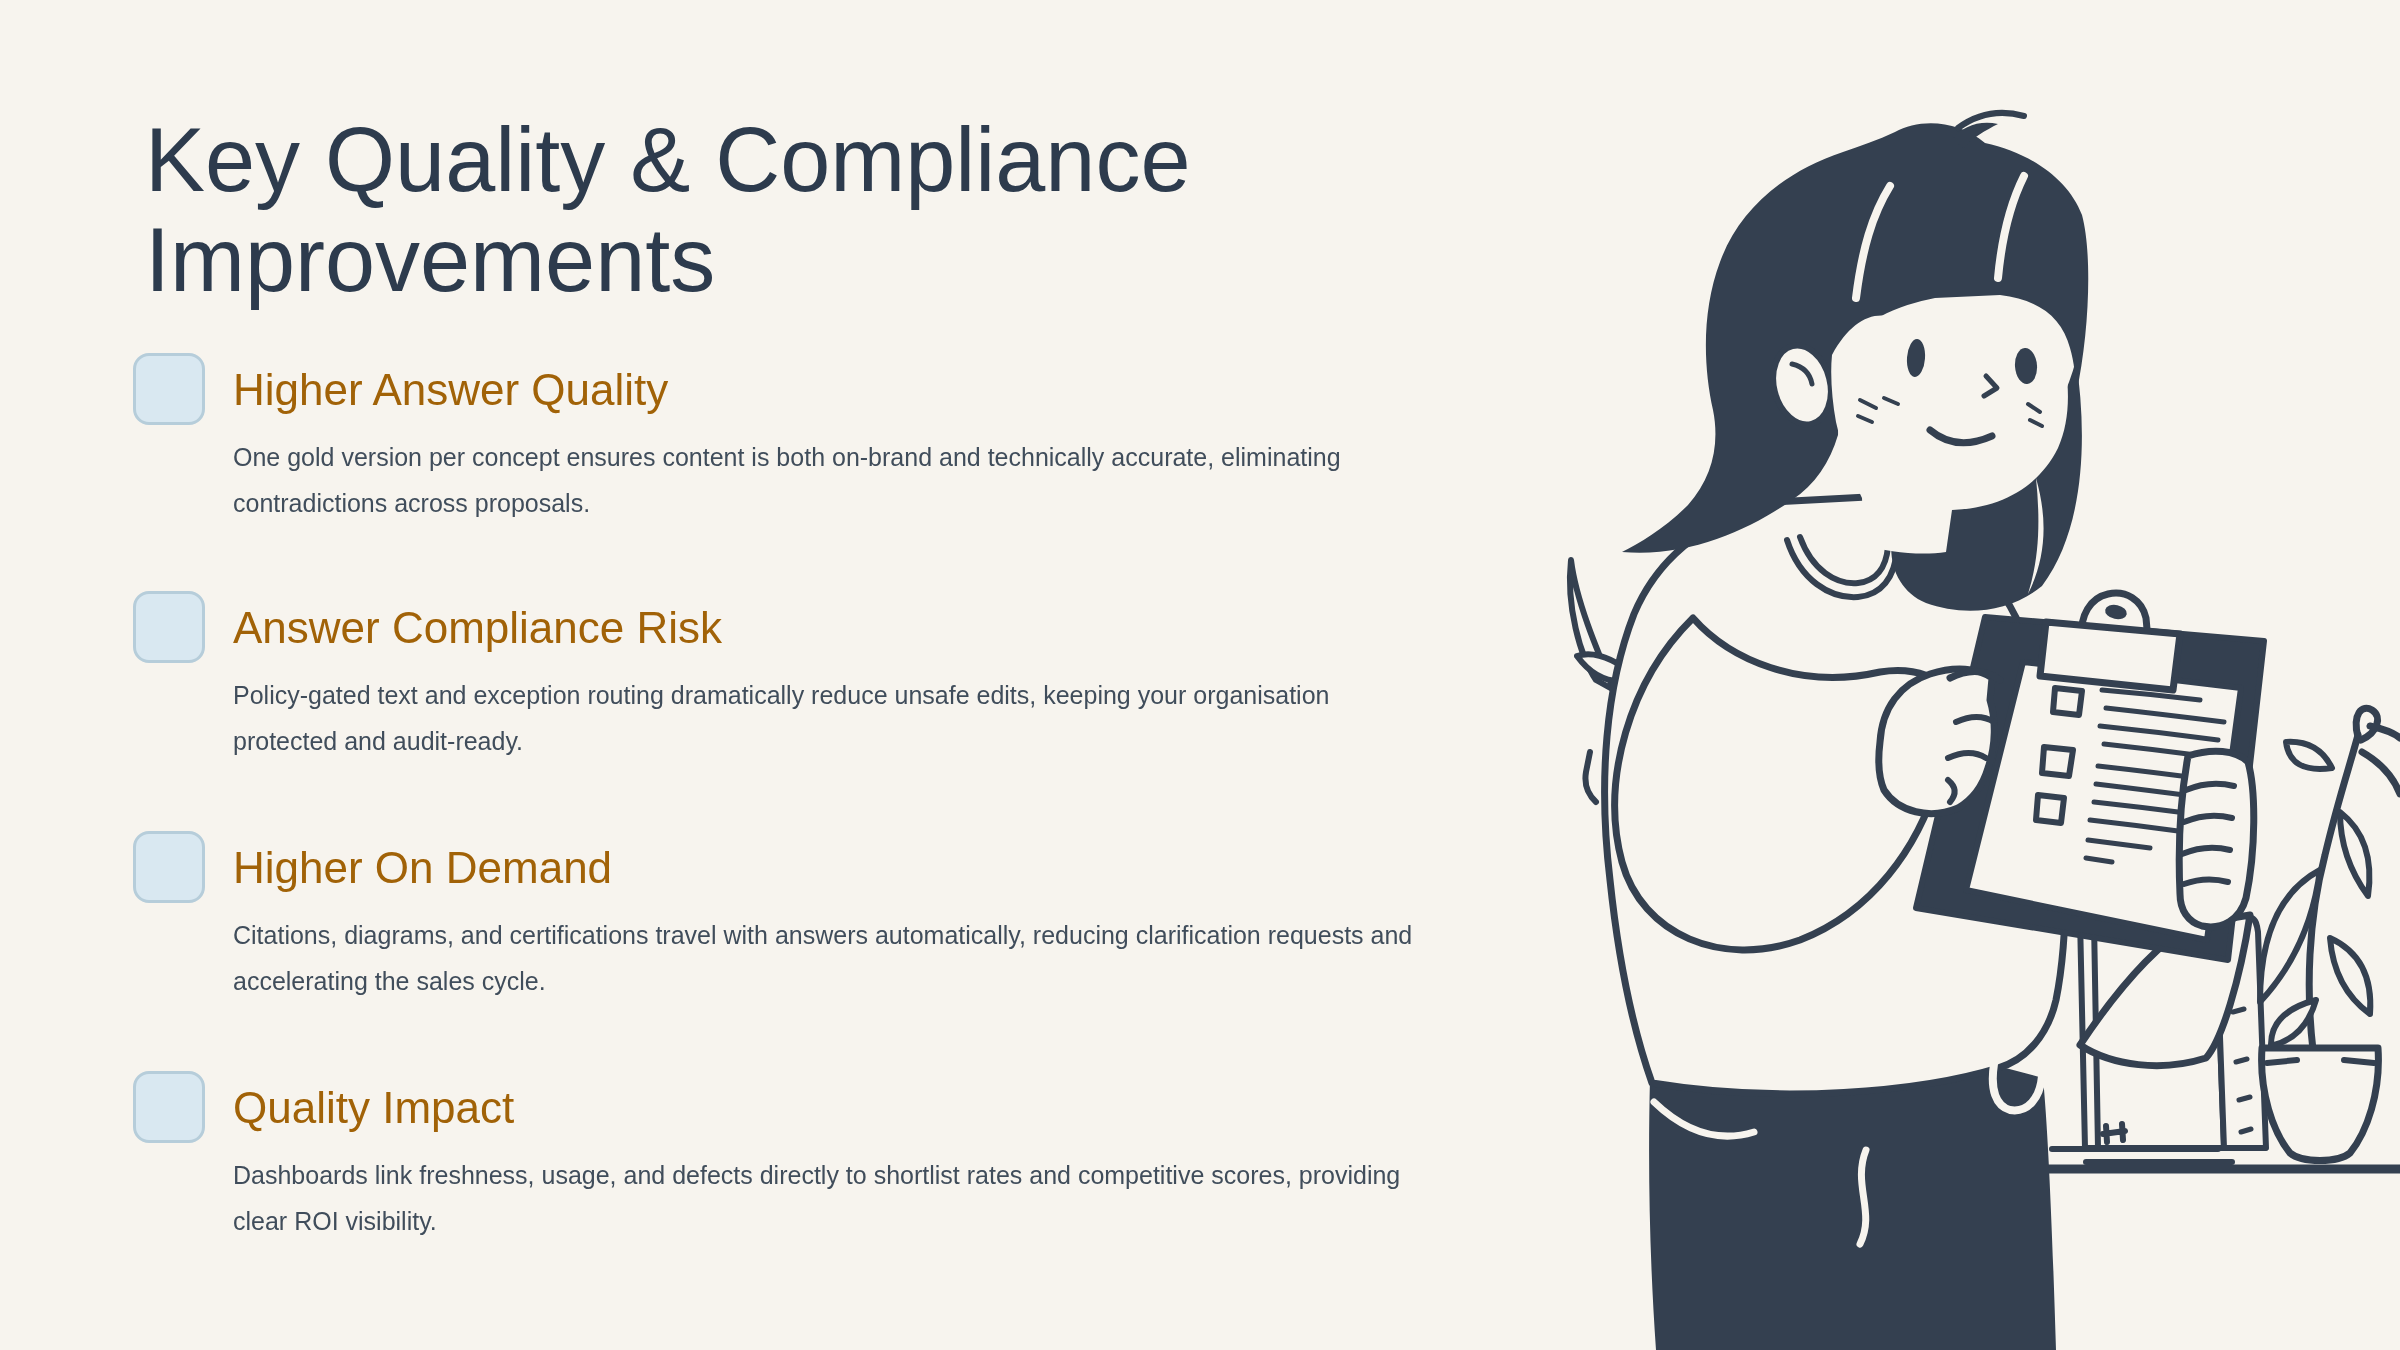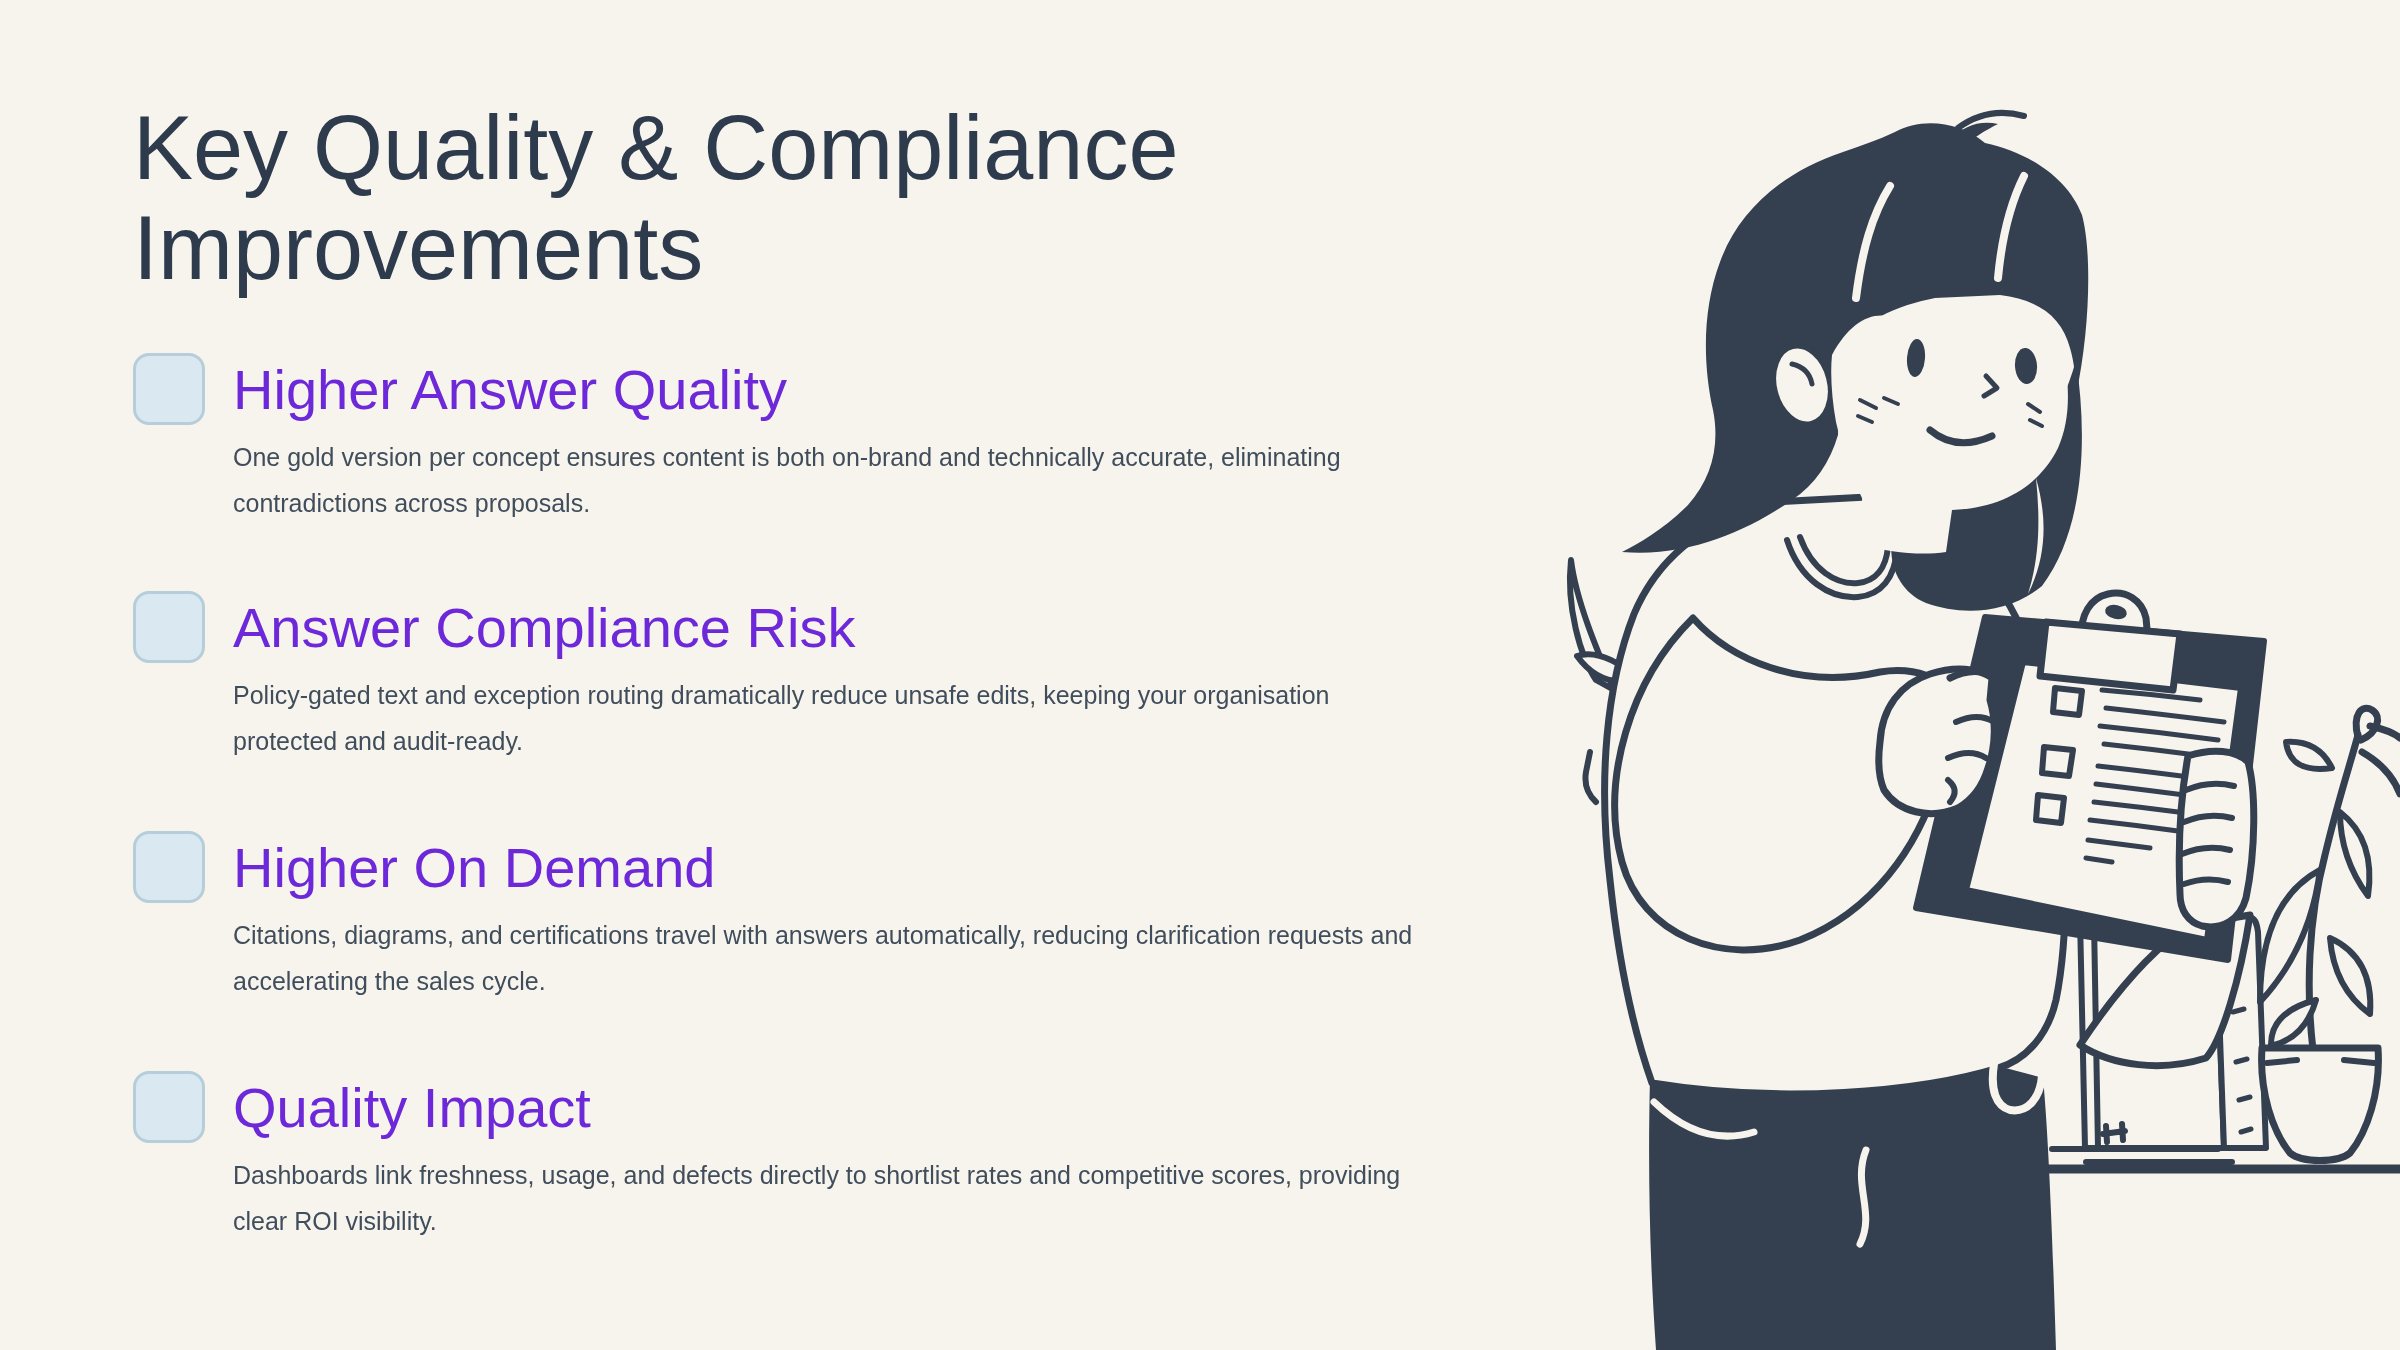--- a/index.html
+++ b/index.html
@@ -18,35 +18,35 @@
   .title span{display:block;}
   .item{position:absolute;left:133px;width:1500px;}
   .item-1{top:353px;} .item-2{top:591px;} .item-3{top:831px;} .item-4{top:1071px;}
   .checkbox{
     position:absolute;left:0;top:0;width:66px;height:66px;
     background:#d9e8f1;border:3px solid #b6cdda;border-radius:16px;
     box-sizing:content-box;
   }
   .item-heading{
     position:absolute;left:100px;top:12px;
-    font-size:56px;line-height:50px;font-weight:500;color:#6d28d9;
+    font-size:44px;line-height:50px;font-weight:500;color:#a16207;
     white-space:nowrap;
   }
   .item-body{
     position:absolute;left:100px;top:81px;width:1180px;
     font-size:25px;line-height:46px;font-weight:400;color:#404d5b;
   }
   svg.illustration{position:absolute;left:0;top:0;pointer-events:none;}
 </style>
 </head>
 <body>
 
 <div class="slide">
 
-  <h1 class="title" style="margin:0;">
+  <h1 class="title" style="margin:12px;">
     <span>Key Quality &amp; Compliance</span>
     <span>Improvements</span>
   </h1>
 
   <div class="item item-1">
     <div class="checkbox"></div>
     <div class="item-heading">Higher Answer Quality</div>
     <div class="item-body">One gold version per concept ensures content is both on-brand and technically accurate, eliminating contradictions across proposals.</div>
   </div>
 

